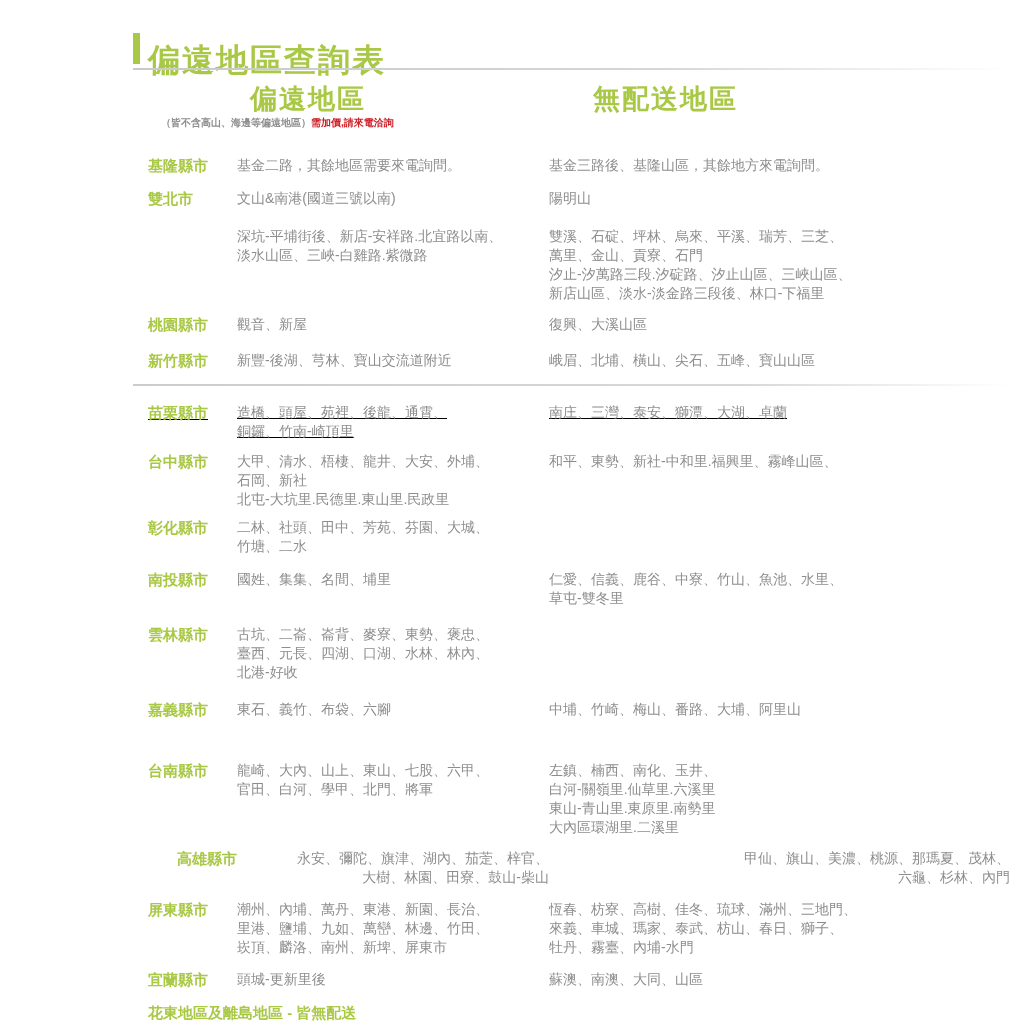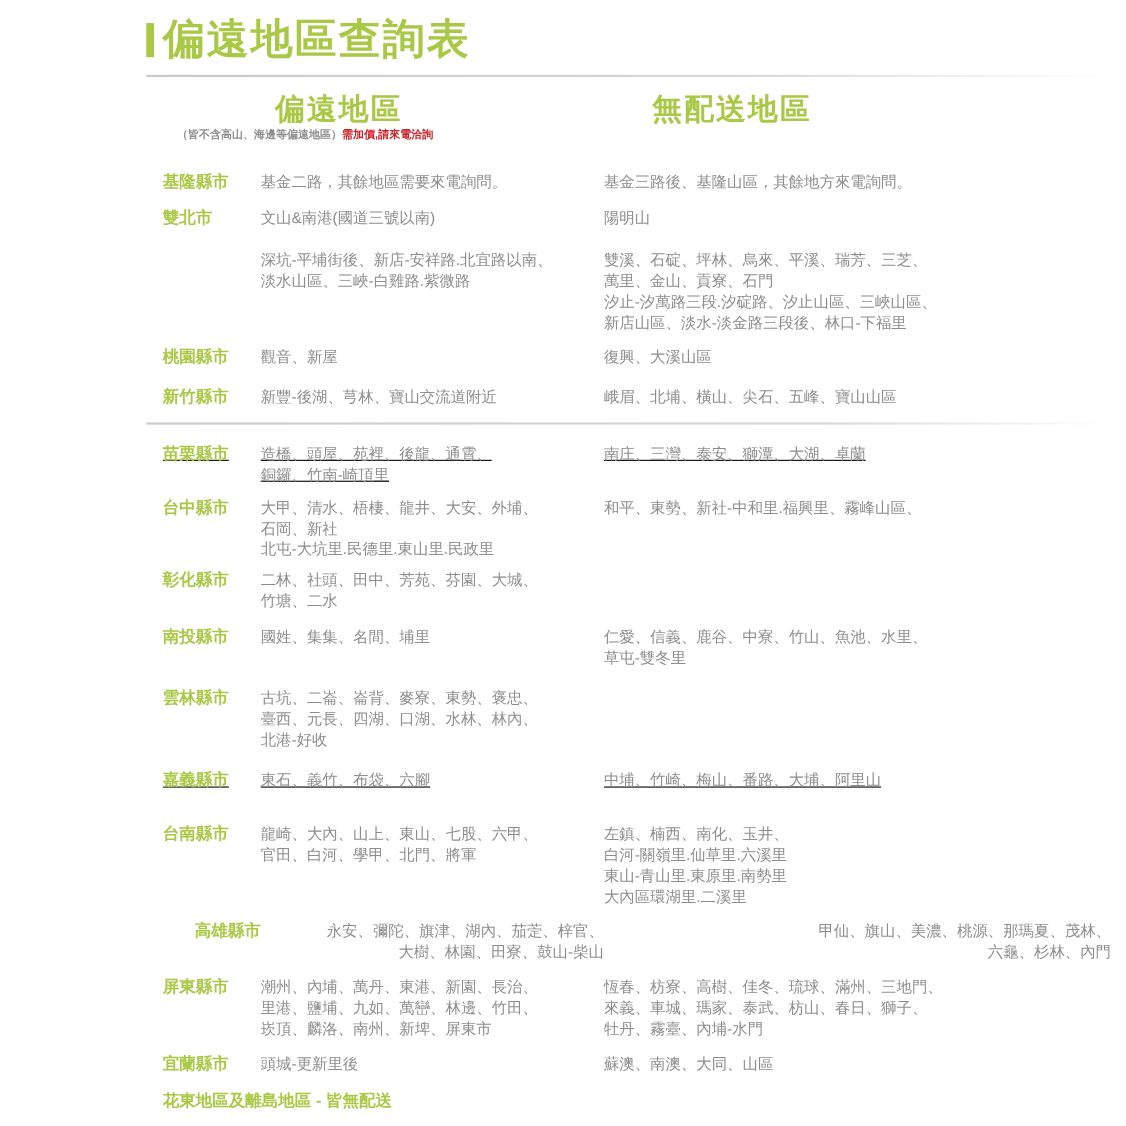--- a/index.html
+++ b/index.html
@@ -17,23 +17,24 @@
     position: absolute; left: 133px; top: 19px;
     display: flex; align-items: center;
   }
   .title-bar {
     display: inline-block;
     width: 7px; height: 31px;
     background: #a9c845;
     margin-right: 8px;
   }
   .title {
-    font-size: 38px; font-weight: bold;
+    font-size: 32px; font-weight: bold;
     color: #a9c845; letter-spacing: 2px;
     line-height: 34px;
+    margin-top: 24px;
   }
   .top-divider {
     position: absolute; left: 133px; top: 68px;
     width: 877px; height: 2px;
     background: linear-gradient(to right, #c9c9c9 0%, #d6d6d6 60%, rgba(214,214,214,0) 100%);
   }
 
   
   .col-header {
     position: absolute; top: 81px;
@@ -187,21 +188,21 @@
   </div>
         <div class="row" style="margin-bottom: 18px;">
     <div class="region">雲林縣市</div>
     <div class="cell remote-cell">
             <div class="line">古坑、二崙、崙背、麥寮、東勢、褒忠、</div>
             <div class="line">臺西、元長、四湖、口湖、水林、林內、</div>
             <div class="line">北港-好收</div>
           </div>
     <div class="cell nodeliv-cell"></div>
   </div>
-        <div class="row" style="margin-bottom: 30px; text-decoration: underline;">
+        <div class="row" style="margin-bottom: 42px;">
     <div class="region">嘉義縣市</div>
     <div class="cell remote-cell">
             <div class="line">東石、義竹、布袋、六腳</div>
           </div>
     <div class="cell nodeliv-cell">
             <div class="line">中埔、竹崎、梅山、番路、大埔、阿里山</div>
           </div>
   </div>
         <div class="row" style="margin-bottom: 12px;">
     <div class="region">台南縣市</div>

